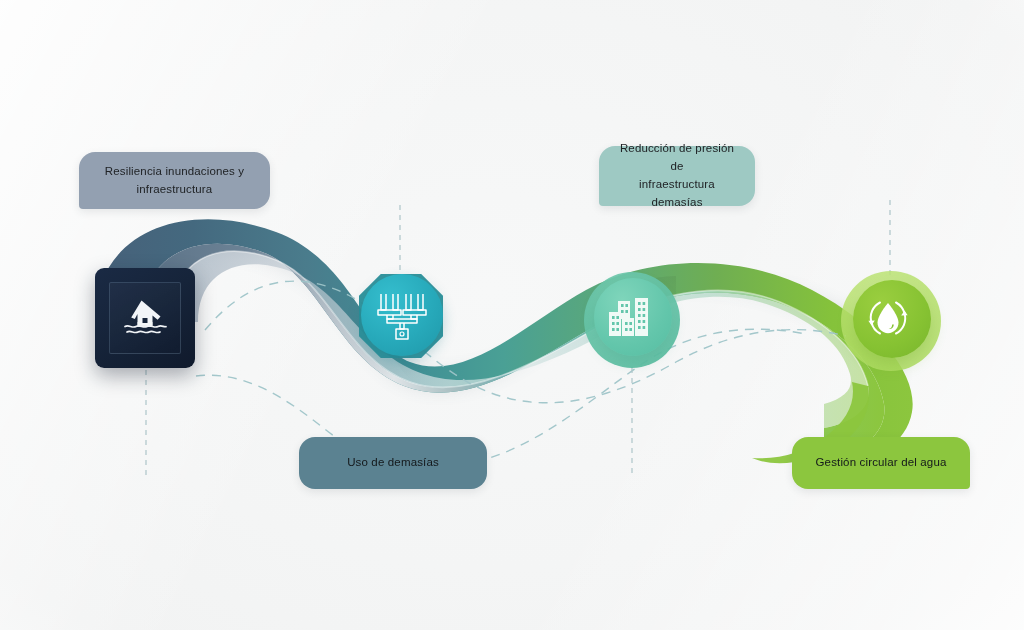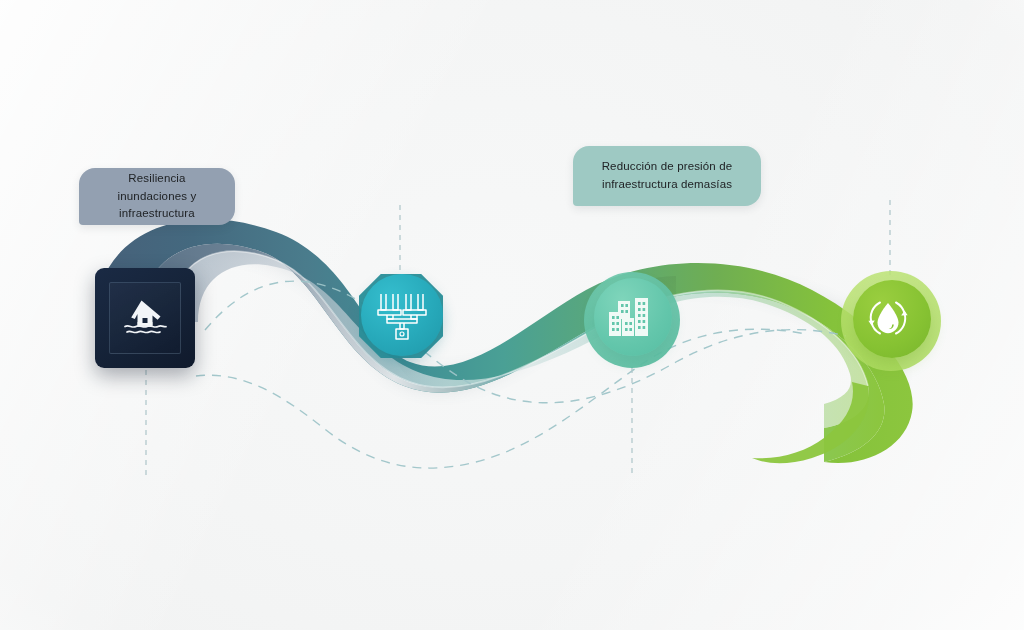--- a/index.html
+++ b/index.html
@@ -30,22 +30,22 @@
     color:#202326;
     font-size:11.5px;
     line-height:1.55;
     letter-spacing:0.15px;
     padding:6px 14px;
     box-sizing:border-box;
     box-shadow:0 3px 9px rgba(40,50,60,0.10);
   }
   .label span{display:block;}
 
-  #lbl-resiliencia{left:79px;top:168px;width:156px;height:57px;background:#93a0b1;border-radius:16px 16px 16px 4px;}
-  #lbl-reduccion {left:573px;top:146px;width:188px;height:60px;background:#9ec9c3;border-radius:16px 16px 16px 4px;}
+  #lbl-resiliencia{left:79px;top:152px;width:191px;height:57px;background:#93a0b1;border-radius:16px 16px 16px 4px;}
+  #lbl-reduccion {left:599px;top:146px;width:156px;height:60px;background:#9ec9c3;border-radius:16px 16px 16px 4px;}
   #lbl-demasias  {left:299px;top:437px;width:188px;height:52px;background:#5b8291;border-radius:16px 16px 16px 16px;color:#14181b;}
   #lbl-gestion   {left:792px;top:437px;width:178px;height:52px;background:#8cc63e;border-radius:16px 16px 4px 16px;color:#14181b;}
 
   
   .node{position:absolute;}
 
   
   #node-flood{left:95px;top:268px;width:100px;height:100px;}
   #node-flood .sq{
     position:absolute;inset:0;border-radius:9px;
@@ -251,21 +251,31 @@
     </div>
   </div>
 
   <div class="label" id="lbl-reduccion">
     <div>
       <span>Reducción de presión de</span>
       <span>infraestructura demasías</span>
     </div>
   </div>
 
-
+  <div class="label" id="lbl-demasias">
+    <div>
+      <span>Uso de demasías</span>
+    </div>
+  </div>
+
+  <div class="label" id="lbl-gestion">
+    <div>
+      <span>Gestión circular del agua</span>
+    </div>
+  </div>
 
   <div class="node" id="node-flood">
     <div class="sq"></div>
     <div class="inner"></div>
     <svg class="gl" viewBox="0 0 52 48">
       <g fill="#f2f5f8">
 
         <path d="M22.5,6.5 L41.5,22.5 L38.6,25.8 L33.5,21.5 L33.5,31.5 L18.5,31.5 L18.5,20.0 L15.8,25.0 L12.2,23.4 Z"></path>
 
         <path d="M18.5,28.0 L33.5,28.0 L33.5,33.0 L18.5,33.0 Z" opacity="0.95"></path>

